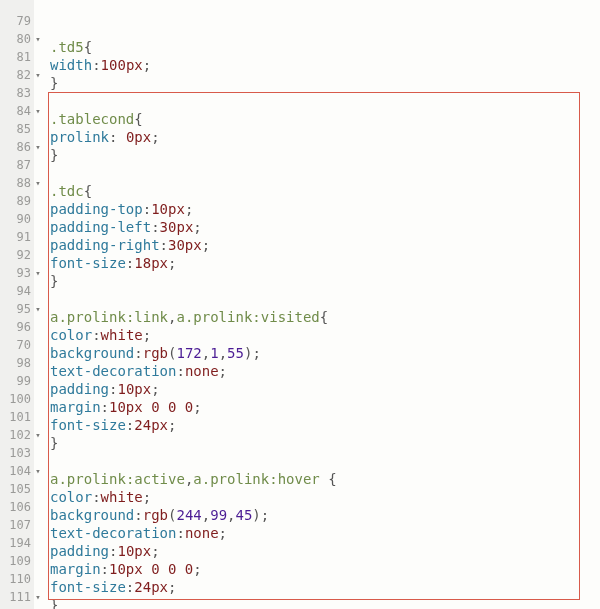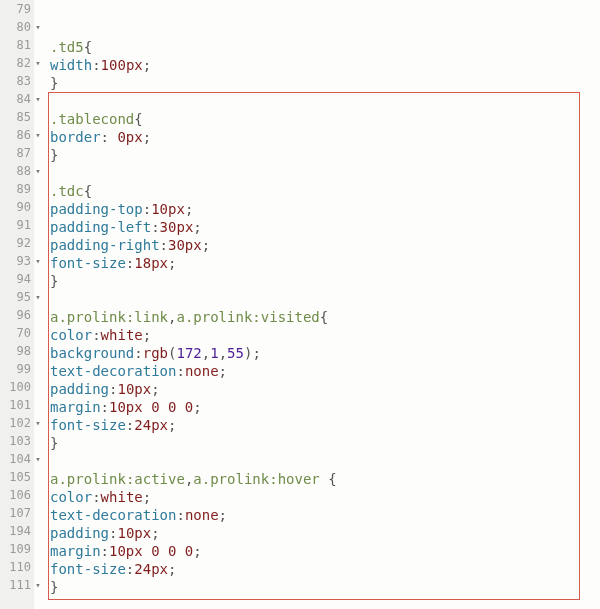--- a/index.html
+++ b/index.html
@@ -15,21 +15,21 @@
   .editor {
     display: flex;
     width: 100%;
     height: 100%;
   }
   .gutter {
     width: 34px;
     background: #f0f0ee;
     color: #9a9a98;
     text-align: right;
-    padding-top: 0;
+    padding-top: 12px;
     user-select: none;
     flex-shrink: 0;
   }
   .gutter .ln {
     height: 18px;
     line-height: 18px;
     padding-right: 3px;
     font-size: 12px;
     position: relative;
   }
@@ -154,40 +154,41 @@
       <div class="fc"></div>
     </div>
   <div class="code" id="code">
     <div class="hilite" id="hilite" style="top: 92px; height: 506px;"></div>
   <div class="line"></div>
       <div class="line"><span class="sel">.td5</span><span class="brace">{</span></div>
       <div class="line"><span class="prop">width</span><span class="punct">:</span><span class="val">100px</span><span class="punct">;</span></div>
       <div class="line"><span class="brace">}</span></div>
       <div class="line"></div>
       <div class="line"><span class="sel">.tablecond</span><span class="brace">{</span></div>
-      <div class="line"><span class="prop">border</span><span class="punct">: </span><span class="val">0px</span><span class="punct">;</span></div>
+      <div class="line"><span class="prop">prolink</span><span class="punct">: </span><span class="val">0px</span><span class="punct">;</span></div>
       <div class="line"><span class="brace">}</span></div>
       <div class="line"></div>
       <div class="line"><span class="sel">.tdc</span><span class="brace">{</span></div>
       <div class="line"><span class="prop">padding-top</span><span class="punct">:</span><span class="val">10px</span><span class="punct">;</span></div>
       <div class="line"><span class="prop">padding-left</span><span class="punct">:</span><span class="val">30px</span><span class="punct">;</span></div>
       <div class="line"><span class="prop">padding-right</span><span class="punct">:</span><span class="val">30px</span><span class="punct">;</span></div>
       <div class="line"><span class="prop">font-size</span><span class="punct">:</span><span class="val">18px</span><span class="punct">;</span></div>
       <div class="line"><span class="brace">}</span></div>
       <div class="line"></div>
       <div class="line"><span class="sel">a</span><span class="sel">.prolink</span><span class="sel">:link</span><span class="punct">,</span><span class="sel">a</span><span class="sel">.prolink</span><span class="sel">:visited</span><span class="brace">{</span></div>
       <div class="line"><span class="prop">color</span><span class="punct">:</span><span class="val">white</span><span class="punct">;</span></div>
       <div class="line"><span class="prop">background</span><span class="punct">:</span><span class="val">rgb</span><span class="punct">(</span><span class="num">172</span><span class="punct">,</span><span class="num">1</span><span class="punct">,</span><span class="num">55</span><span class="punct">)</span><span class="punct">;</span></div>
       <div class="line"><span class="prop">text-decoration</span><span class="punct">:</span><span class="val">none</span><span class="punct">;</span></div>
       <div class="line"><span class="prop">padding</span><span class="punct">:</span><span class="val">10px</span><span class="punct">;</span></div>
       <div class="line"><span class="prop">margin</span><span class="punct">:</span><span class="val">10px 0 0 0</span><span class="punct">;</span></div>
       <div class="line"><span class="prop">font-size</span><span class="punct">:</span><span class="val">24px</span><span class="punct">;</span></div>
       <div class="line"><span class="brace">}</span></div>
       <div class="line"></div>
       <div class="line"><span class="sel">a</span><span class="sel">.prolink</span><span class="sel">:active</span><span class="punct">,</span><span class="sel">a</span><span class="sel">.prolink</span><span class="sel">:hover</span><span class="brace"> {</span></div>
       <div class="line"><span class="prop">color</span><span class="punct">:</span><span class="val">white</span><span class="punct">;</span></div>
+      <div class="line"><span class="prop">background</span><span class="punct">:</span><span class="val">rgb</span><span class="punct">(</span><span class="num">244</span><span class="punct">,</span><span class="num">99</span><span class="punct">,</span><span class="num">45</span><span class="punct">)</span><span class="punct">;</span></div>
       <div class="line"><span class="prop">text-decoration</span><span class="punct">:</span><span class="val">none</span><span class="punct">;</span></div>
       <div class="line"><span class="prop">padding</span><span class="punct">:</span><span class="val">10px</span><span class="punct">;</span></div>
       <div class="line"><span class="prop">margin</span><span class="punct">:</span><span class="val">10px 0 0 0</span><span class="punct">;</span></div>
       <div class="line"><span class="prop">font-size</span><span class="punct">:</span><span class="val">24px</span><span class="punct">;</span></div>
       <div class="line"><span class="brace">}</span></div>
     </div>
 </div>
 
 </body></html>

